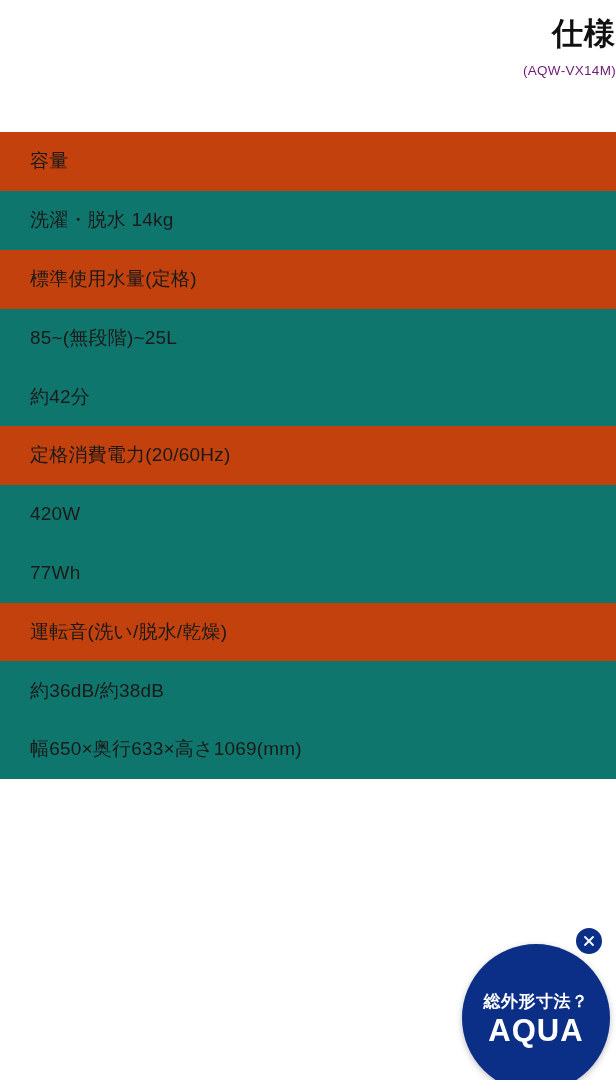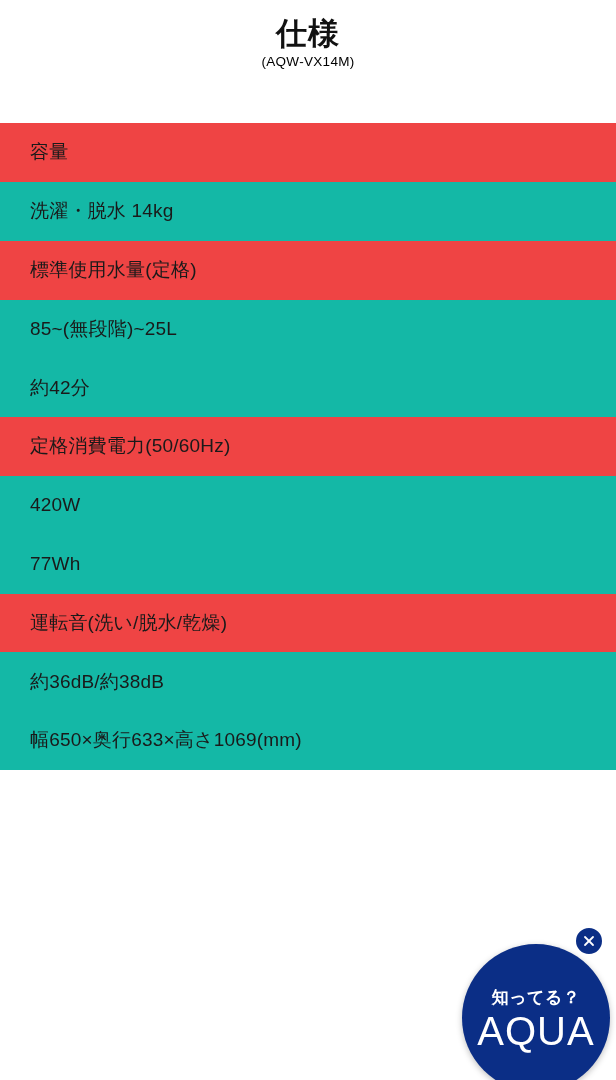--- a/index.html
+++ b/index.html
@@ -19,57 +19,58 @@
 
   .page {
     width: 616px;
     height: 1080px;
     position: relative;
     box-sizing: border-box;
   }
 
   .header {
     padding-top: 14px;
-    text-align: center;
+    text-align: right;
   }
   .title {
     font-size: 31px;
     font-weight: bold;
     letter-spacing: 1px;
     color: #111111;
     line-height: 1.3;
     margin: 0;
   }
   .subtitle {
+    margin-top: 9px;
     font-size: 13.5px;
-    color: #000000;
+    color: #701a75;
     letter-spacing: 0.3px;
   }
 
   .spec-table {
     margin-top: 54px;
     width: 100%;
   }
 
   .spec-row {
     box-sizing: border-box;
     padding: 0 30px;
     display: flex;
     align-items: center;
     height: 58.8px;
     font-size: 19px;
     line-height: 1.4;
     color: #1a1a1a;
     letter-spacing: 0.2px;
   }
   .spec-row.label {
-    background: #ef4444;
+    background: #c2410c;
   }
   .spec-row.value {
-    background: #14b8a6;
+    background: #0f766e;
   }
 
   
   .badge {
     position: absolute;
     right: 6px;
     bottom: -12px;
     width: 148px;
     height: 148px;
     border-radius: 50%;
@@ -82,22 +83,22 @@
     box-shadow: 0 2px 6px rgba(0,0,0,0.25);
     overflow: hidden;
   }
   .badge-line1 {
     font-size: 17px;
     font-weight: bold;
     letter-spacing: 0.5px;
     margin-bottom: 2px;
   }
   .badge-line2 {
-    font-size: 40px;
-    font-weight: normal;
+    font-size: 31px;
+    font-weight: bold;
     letter-spacing: 1px;
     line-height: 1;
   }
 
   .badge-close {
     position: absolute;
     right: 12px;
     bottom: 124px;
     width: 26px;
     height: 26px;
@@ -126,34 +127,34 @@
 
     <div class="spec-row label">容量</div>
     <div class="spec-row value">洗濯・脱水 14kg</div>
 
     <div class="spec-row label">標準使用水量(定格)</div>
 
     <div class="spec-row value">85~(無段階)~25L</div>
 
     <div class="spec-row value">約42分</div>
 
-    <div class="spec-row label">定格消費電力(50/60Hz)</div>
+    <div class="spec-row label">定格消費電力(20/60Hz)</div>
     <div class="spec-row value">420W</div>
 
     <div class="spec-row value">77Wh</div>
 
     <div class="spec-row label">運転音(洗い/脱水/乾燥)</div>
     <div class="spec-row value">約36dB/約38dB</div>
 
     <div class="spec-row value">幅650×奥行633×高さ1069(mm)</div>
 
   </div>
 
   <div class="badge">
-    <div class="badge-line1">知ってる？</div>
+    <div class="badge-line1">総外形寸法？</div>
     <div class="badge-line2">AQUA</div>
   </div>
 
   <div class="badge-close">
     <svg width="14" height="14" viewBox="0 0 14 14" aria-hidden="true">
       <line x1="3" y1="3" x2="11" y2="11" stroke="#ffffff" stroke-width="1.8" stroke-linecap="round"></line>
       <line x1="11" y1="3" x2="3" y2="11" stroke="#ffffff" stroke-width="1.8" stroke-linecap="round"></line>
     </svg>
   </div>
 

